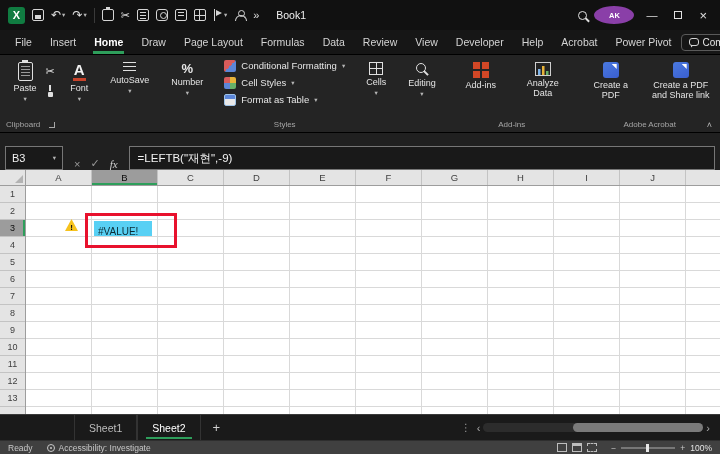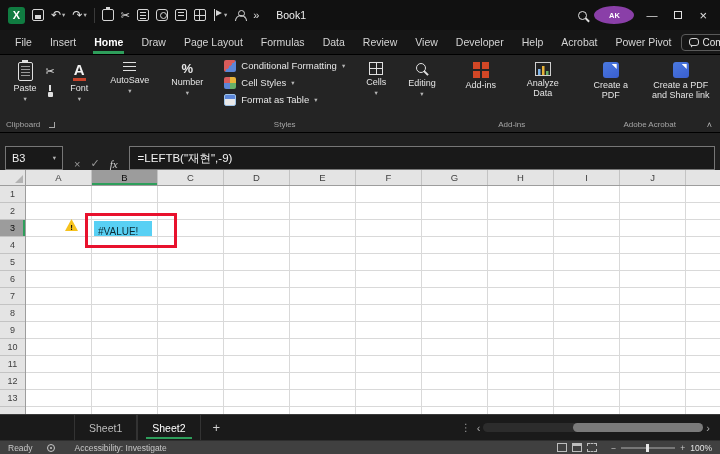--- a/index.html
+++ b/index.html
@@ -131,21 +131,21 @@
   .stab.active::after { content:""; position:absolute; left:8px; right:8px; bottom:1px; height:2px; background:var(--accent-green,#2e9e5b); }
   .addsheet { margin-left:12px; color:#cfcfcf; font-size:13px; }
   .stspace { flex:1; }
   .dots { color:#9a9a9a; font-size:10px; margin-right:6px; }
   .hscroll { display:flex; align-items:center; gap:3px; margin-right:10px; }
   .scrollarrow { color:#aaa; font-size:11px; }
   .strack { width:220px; height:9px; background:#2c2c2c; border-radius:5px; display:flex; }
   .sthumb { width:130px; height:9px; background:#7a7a7a; border-radius:5px; margin-left:auto; }
   
   .statusbar { height:14px; flex:0 0 14px; background:#404040; border-top:1px solid #2e2e2e; display:flex; align-items:center; gap:14px; padding:0 8px; font-size:8.5px; color:#c8c8c8; }
-  .acc { display:flex; align-items:center; gap:20px;justify-content:space-between; }
+  .acc { display:flex; align-items:center; gap:4px;justify-content:space-between; }
   .accicon { width:8px; height:8px; border:1px solid #c8c8c8; border-radius:50%; position:relative; }
   .accicon::after { content:""; position:absolute; left:2.5px; top:2.5px; width:2px; height:2px; background:#c8c8c8; border-radius:50%; }
   .srspace { flex:1; }
   .viewicons { display:flex; gap:5px; align-items:center; }
   .vicon { width:10px; height:9px; border:1px solid #bdbdbd; }
   .vicon.v2 { box-shadow:inset 0 2px 0 #bdbdbd; }
   .vicon.v3 { border-style:dashed; }
   .zoomer { display:flex; align-items:center; gap:5px; }
   .ztrack { width:54px; height:2px; background:#777; position:relative; }
   .zknob { position:absolute; left:25px; top:-3px; width:3px; height:8px; background:#e8e8e8; }

